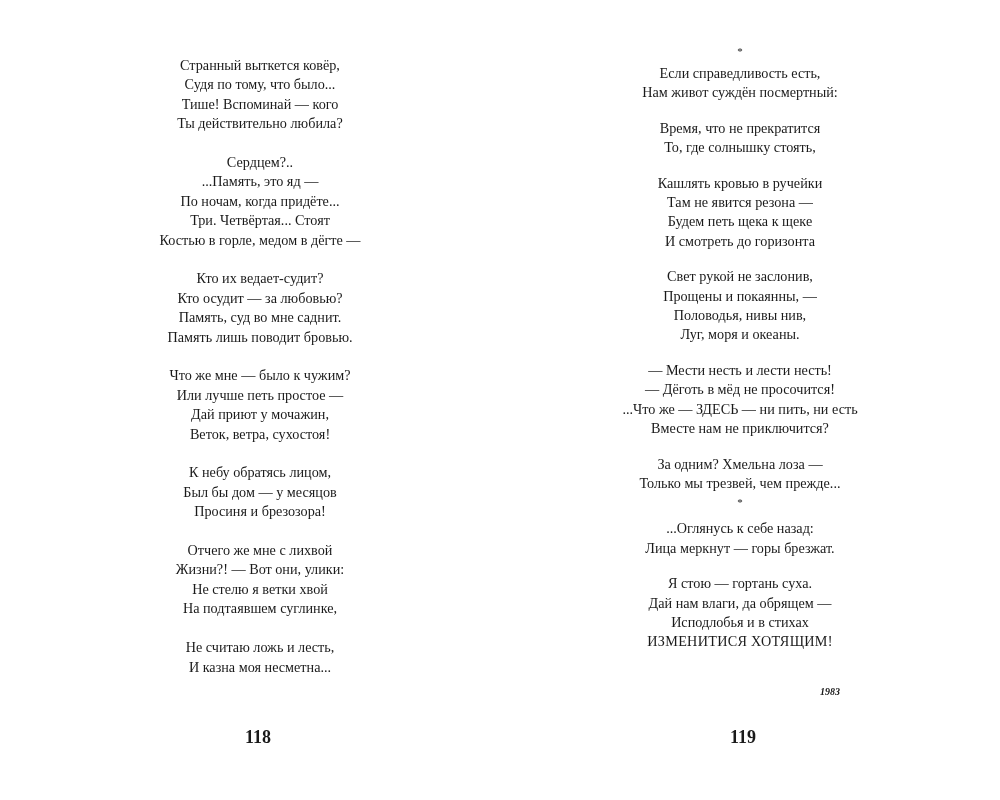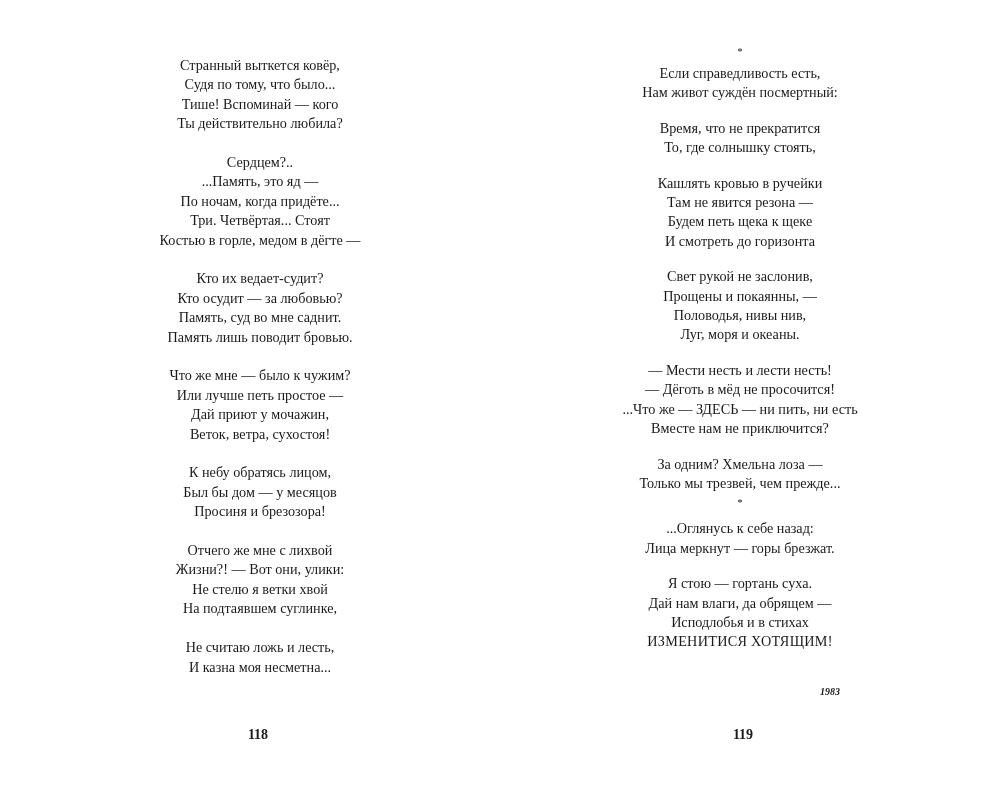--- a/index.html
+++ b/index.html
@@ -50,21 +50,21 @@
       position: absolute;
       right: 160px;
       top: 686px;
       font-style: italic;
       font-weight: bold;
       font-size: 10px;
     }
     .page-number {
       position: absolute;
       top: 727px;
-      font-size: 14px;
+      font-size: 18px;
       font-weight: bold;
       width: 60px;
       text-align: center;
     }
     .page-left .page-number { left: 228px; }
     .page-right .page-number { left: 233px; }
   </style>
 </head>
 <body>
 

